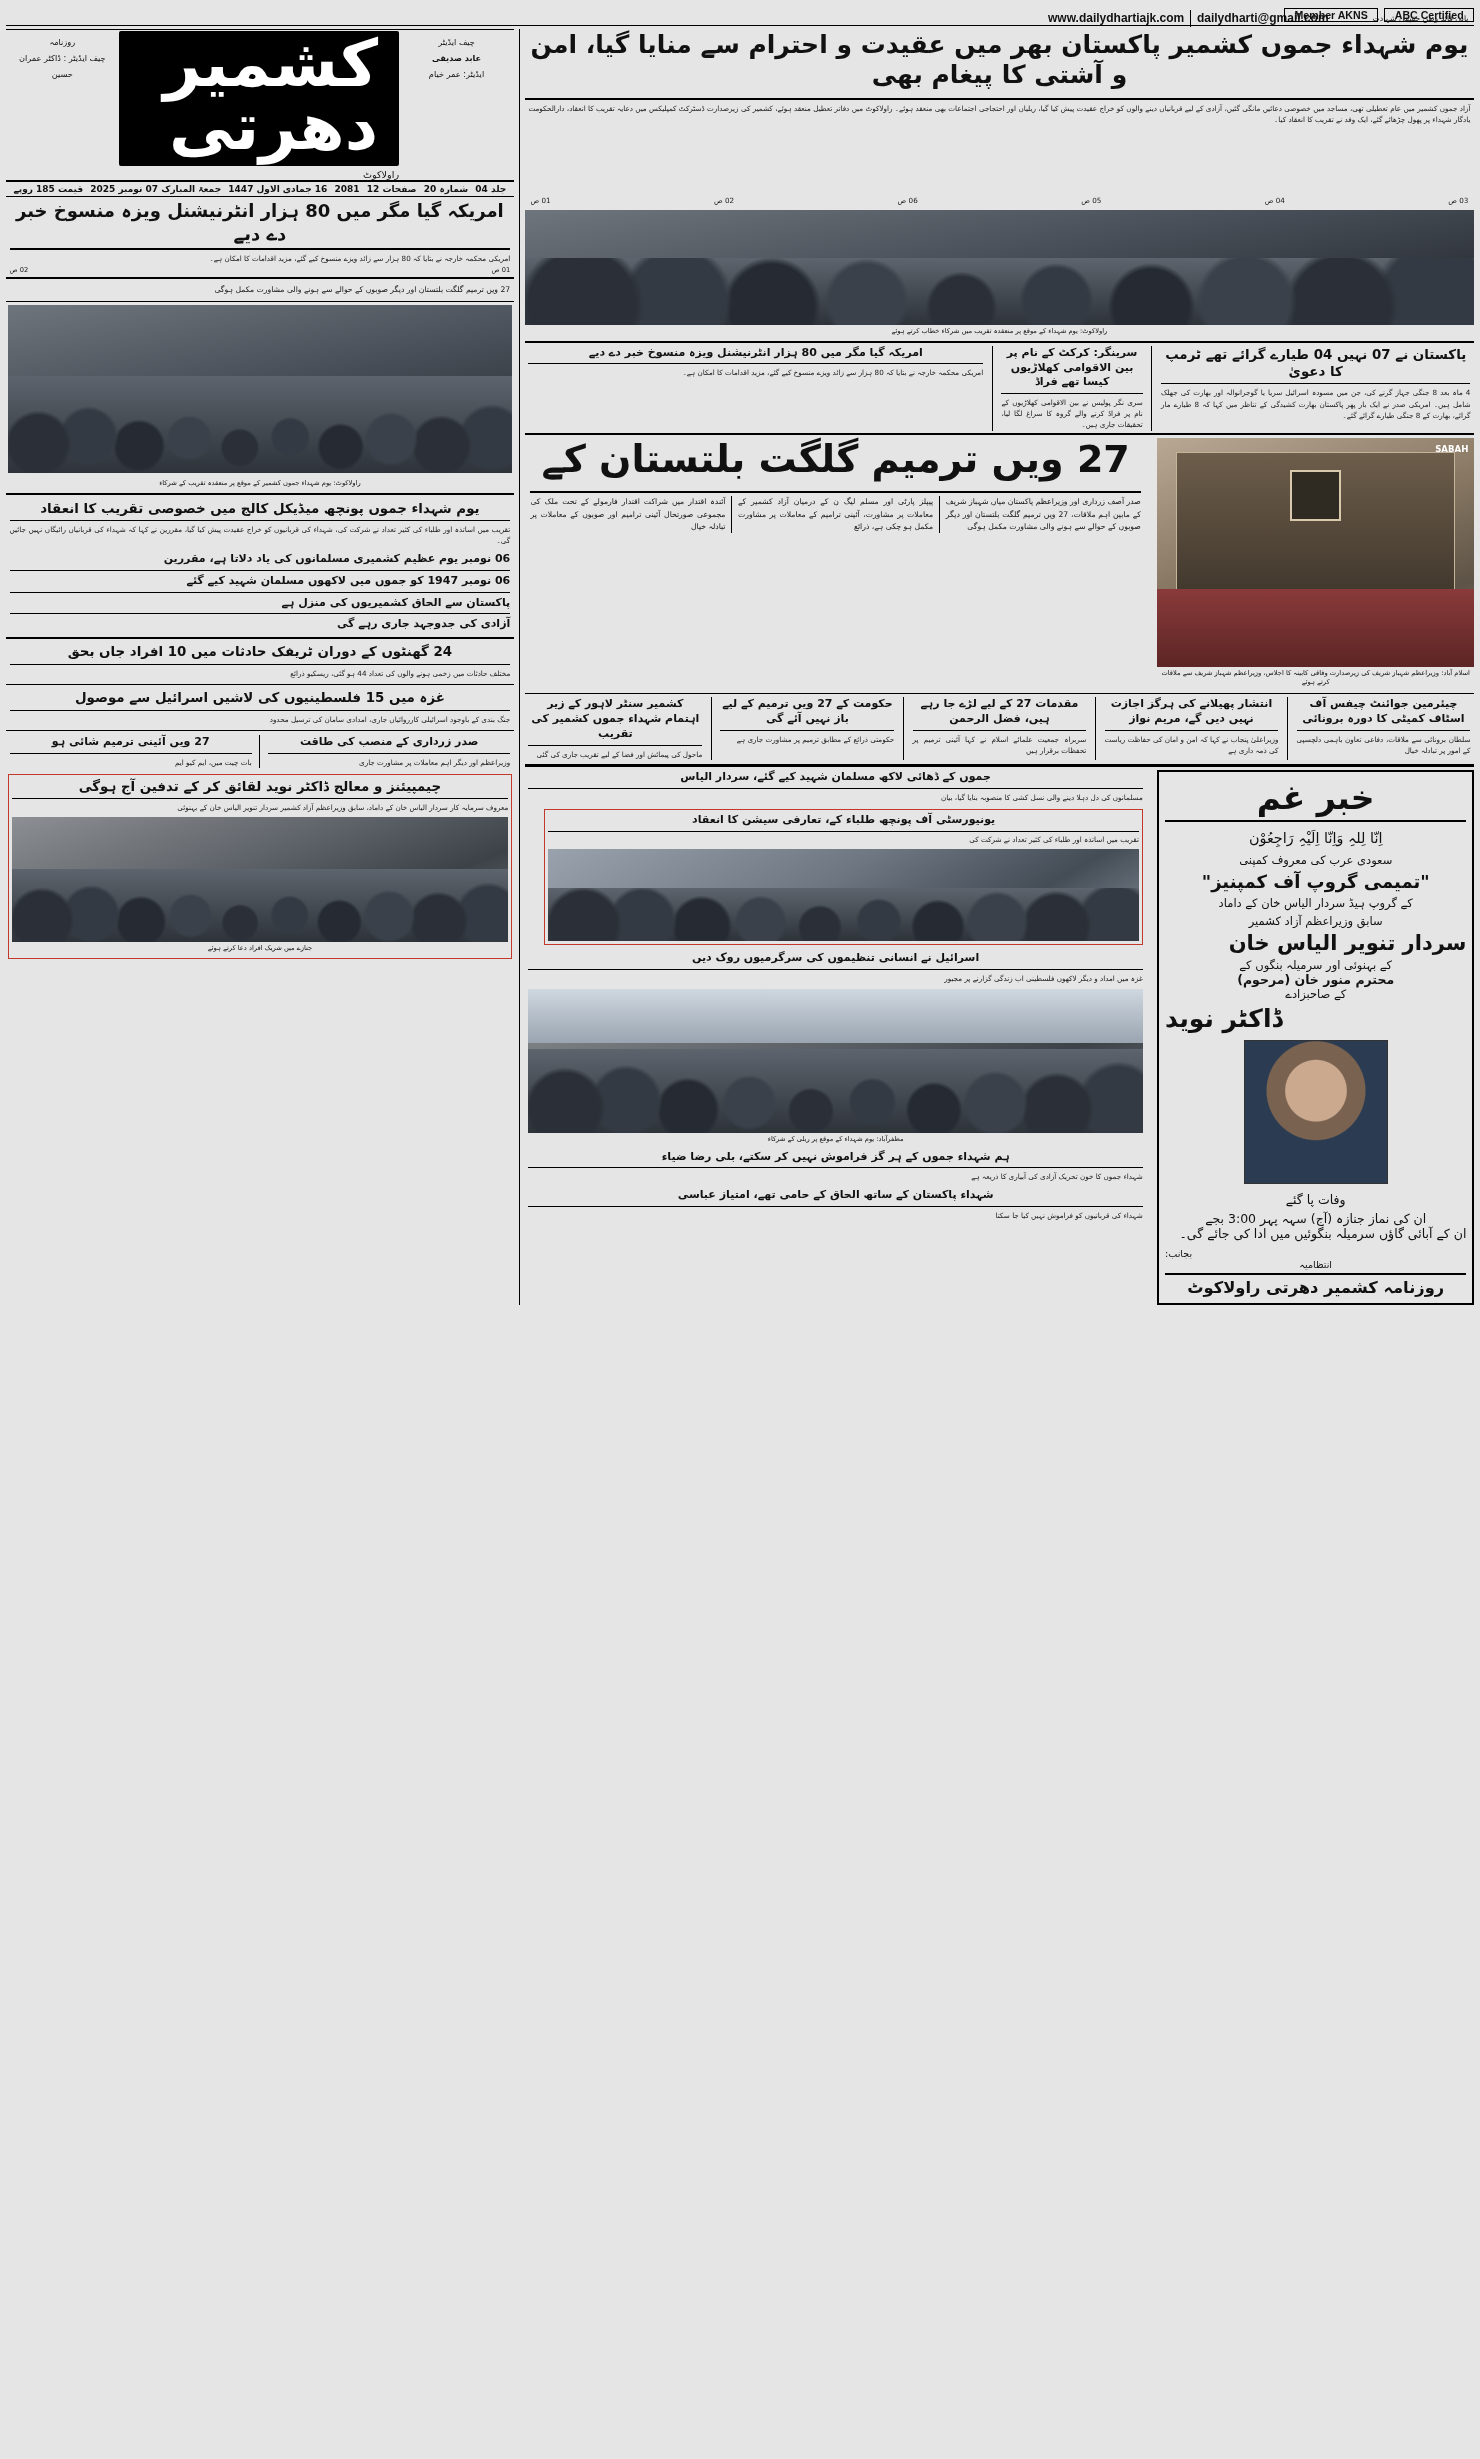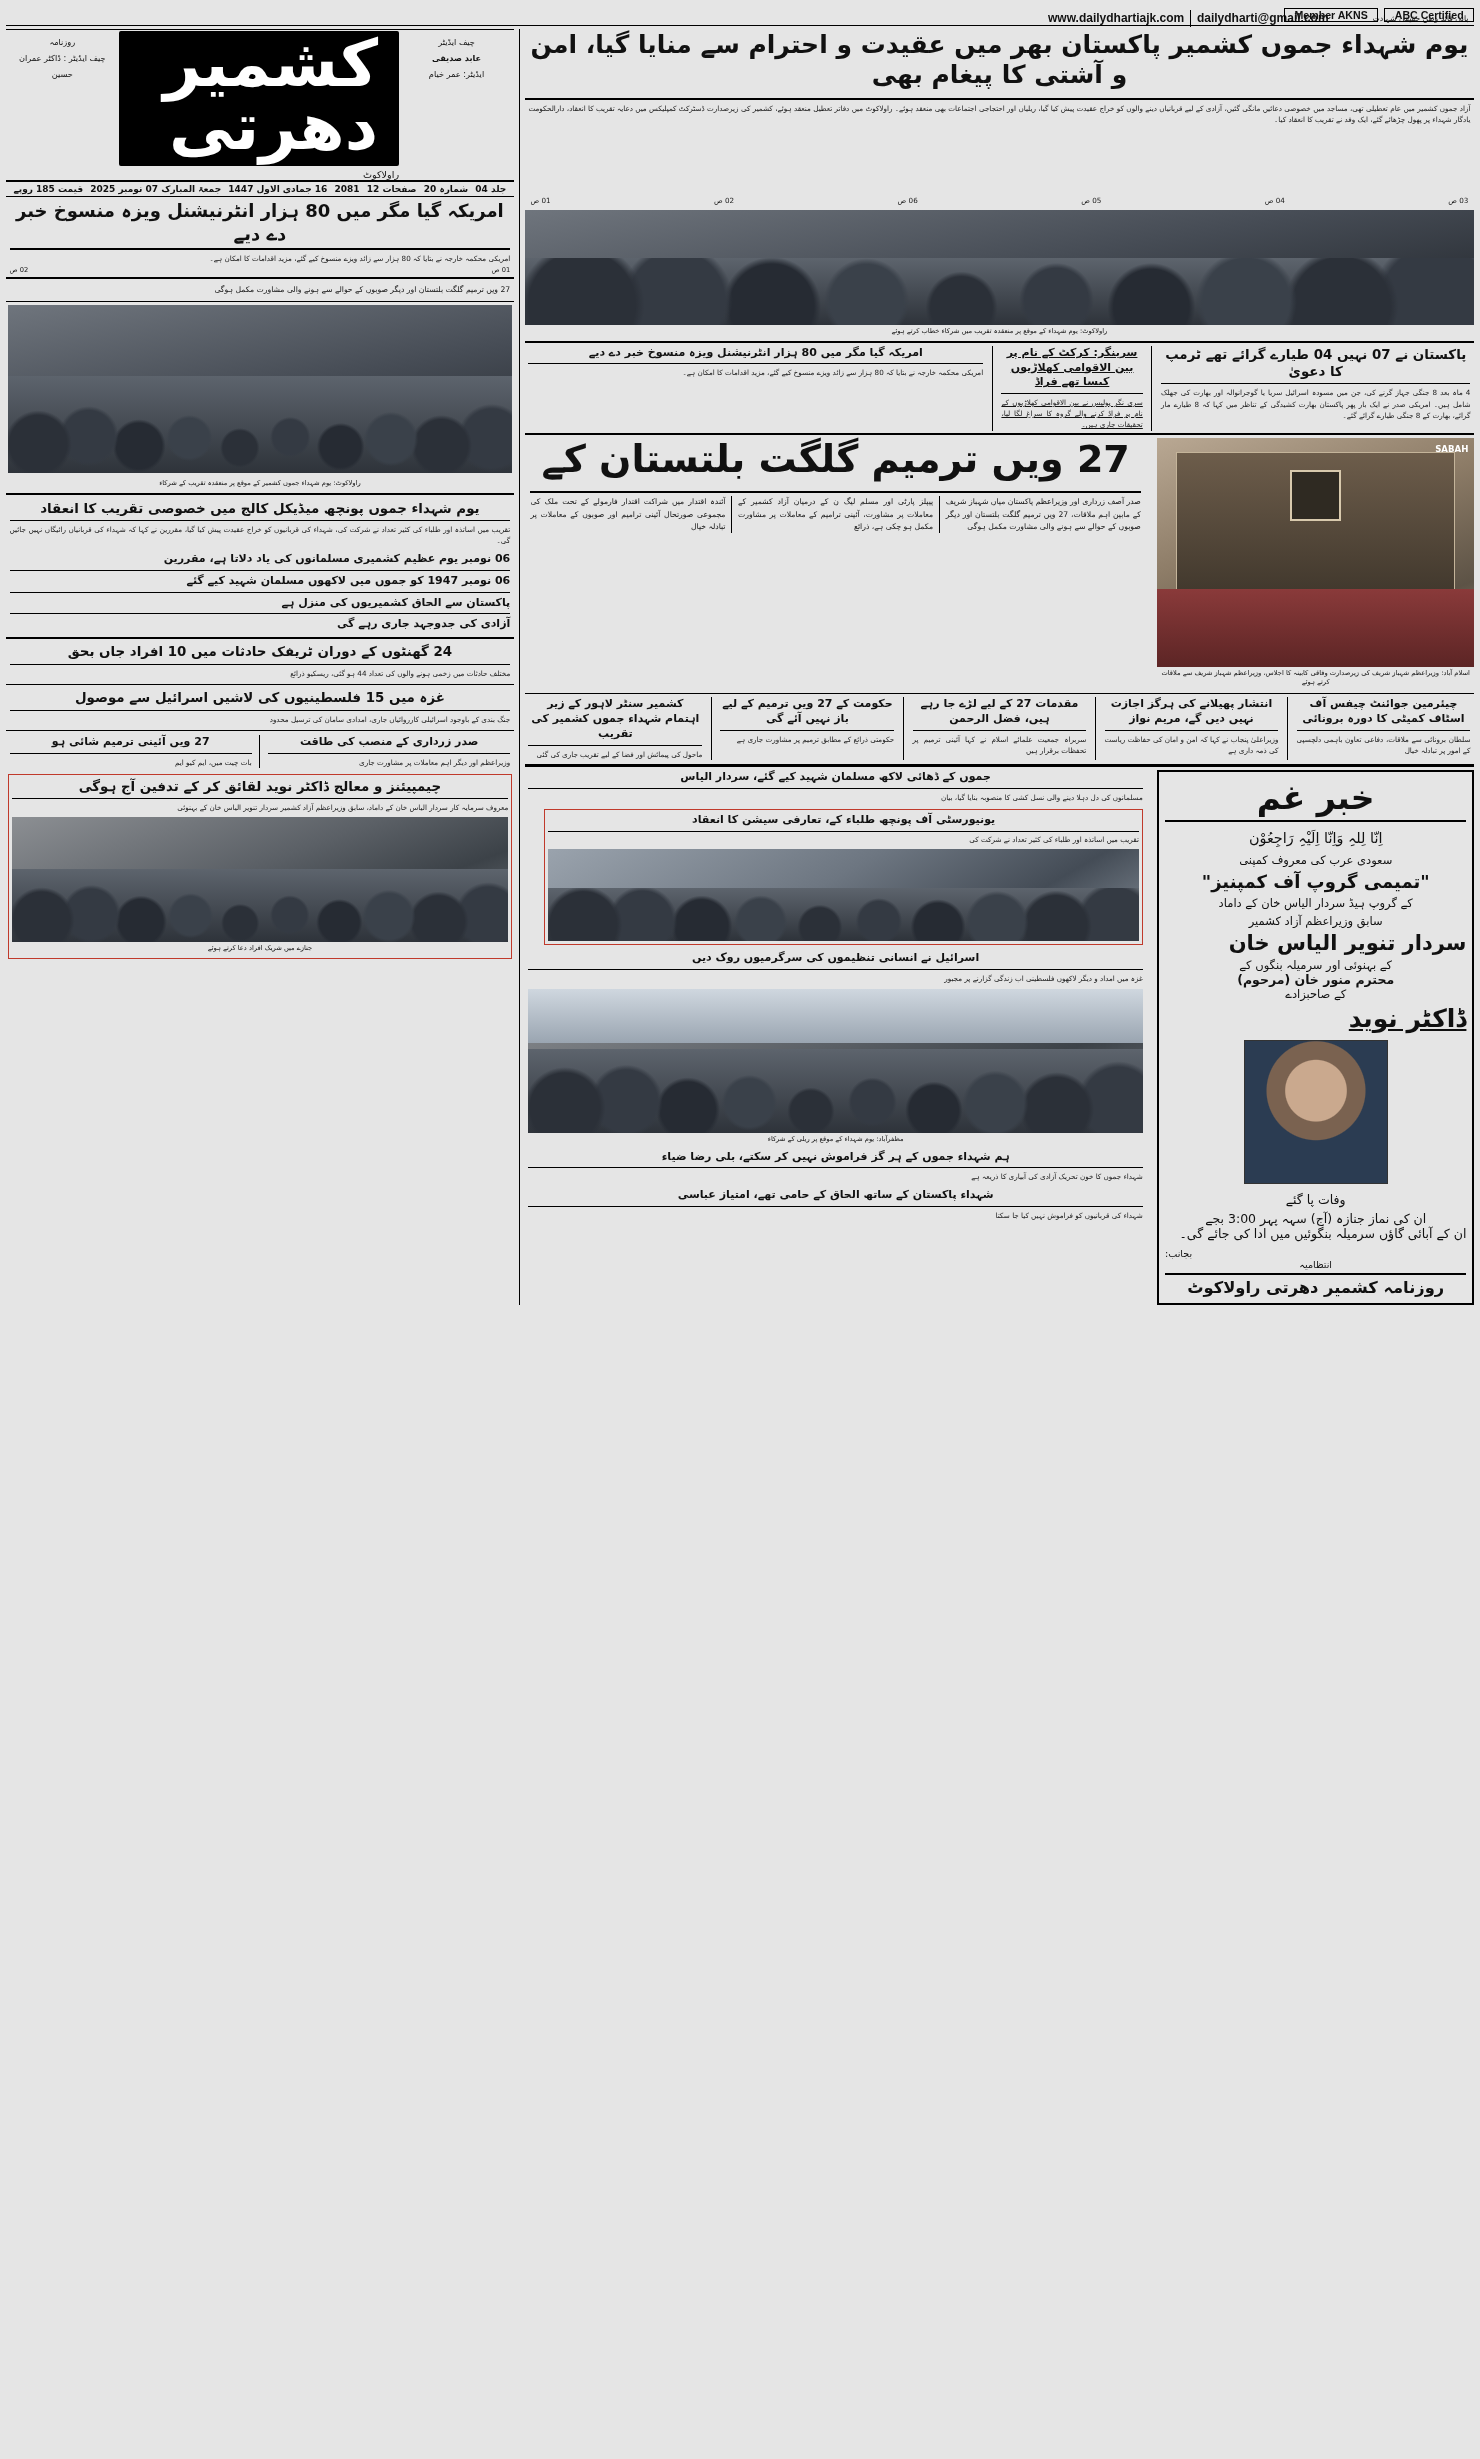--- a/index.html
+++ b/index.html
@@ -146,21 +146,21 @@
 
       <div class="hr2"></div>
 
       <div class="band" style="align-items:stretch;">
         <div style="width:317px; padding:0 3.8px;">
           <div class="urdu hl-sm">پاکستان نے 07 نہیں 04 طیارے گرائے تھے ٹرمپ کا دعویٰ</div>
           <div class="hr1"></div>
           <div class="urdu tiny">4 ماہ بعد 8 جنگی جہاز گرنے کی، جن میں مسودہ اسرائیل سریا یا گوجرانوالہ اور بھارت کی جھلک شامل ہیں۔ امریکی صدر نے ایک بار پھر پاکستان بھارت کشیدگی کے تناظر میں کہا کہ 8 طیارے مار گرائے، بھارت کے 8 جنگی طیارے گرائے گئے۔</div>
         </div>
         <div class="sep"></div>
-        <div style="width:149px; padding:0 3.8px;text-decoration:underline;">
+        <div style="width:149px; padding:0 3.8px;">
           <div class="urdu hl-xs">سرینگر: کرکٹ کے نام پر بین الاقوامی کھلاڑیوں کیسا تھے فراڈ</div>
           <div class="hr1"></div>
           <div class="urdu tiny">سری نگر پولیس نے بین الاقوامی کھلاڑیوں کے نام پر فراڈ کرنے والے گروہ کا سراغ لگا لیا، تحقیقات جاری ہیں۔</div>
         </div>
         <div class="sep"></div>
         <div style="flex:1; padding:0 3.8px;">
           <div class="urdu hl-xs">امریکہ گیا مگر میں 80 ہزار انٹرنیشنل ویزہ منسوخ خبر دے دیے</div>
           <div class="hr1"></div>
           <div class="urdu tiny">امریکی محکمہ خارجہ نے بتایا کہ 80 ہزار سے زائد ویزے منسوخ کیے گئے، مزید اقدامات کا امکان ہے۔</div>
         </div>
@@ -236,21 +236,21 @@
             <div class="hr2"></div>
             <div class="obit-arab urdu">اِنّا لِلہِ وَاِنّا اِلَیْہِ رَاجِعُوْن</div>
             <div class="urdu" style="font-size:11.5px; text-align:center;">سعودی عرب کی معروف کمپنی</div>
             <div class="urdu" style="font-size:18px; font-weight:bold; text-align:center; margin:3.8px 0;">"تمیمی گروپ آف کمپنیز"</div>
             <div class="urdu" style="font-size:11.5px; text-align:center;">کے گروپ ہیڈ سردار الیاس خان کے داماد</div>
             <div class="urdu" style="font-size:11.5px; text-align:center; margin-top:3.8px;">سابق وزیراعظم آزاد کشمیر</div>
             <div class="urdu" style="font-size:21px; font-weight:bold; text-align:right; margin:3px 0;">سردار تنویر الیاس خان</div>
             <div class="urdu" style="font-size:11.5px; text-align:center;">کے بہنوئی اور سرمیلہ بنگوں کے</div>
             <div class="urdu" style="font-size:12.5px; text-align:center; font-weight:bold;">محترم منور خان (مرحوم)</div>
             <div class="urdu" style="font-size:11.5px; text-align:center;">کے صاحبزادے</div>
-            <div class="urdu" style="font-size:25px; font-weight:bold; text-align:right; margin:2.9px 0;text-decoration:underline;">ڈاکٹر نوید</div>
+            <div class="urdu" style="font-size:25px; font-weight:bold; text-align:left; margin:2.9px 0;">ڈاکٹر نوید</div>
             <div class="portrait"></div>
             <div class="urdu" style="font-size:12.5px; text-align:center;">وفات پا گئے</div>
             <div class="urdu" style="font-size:12.5px; text-align:center; margin-top:3.8px;">ان کی نماز جنازہ (آج) سہہ پہر 3:00 بجے</div>
             <div class="urdu" style="font-size:12.5px; text-align:right;">ان کے آبائی گاؤں سرمیلہ بنگوئیں میں ادا کی جائے گی۔</div>
             <div class="urdu" style="font-size:9.6px; text-align:left; margin-top:7.7px;">بجانب:</div>
             <div class="urdu" style="font-size:9.6px; text-align:center;">انتظامیہ</div>
             <div class="hr2"></div>
             <div class="urdu" style="font-size:16.3px; font-weight:bold; text-align:center;">روزنامہ کشمیر دھرتی راولاکوٹ</div>
           </div>
         </div>

